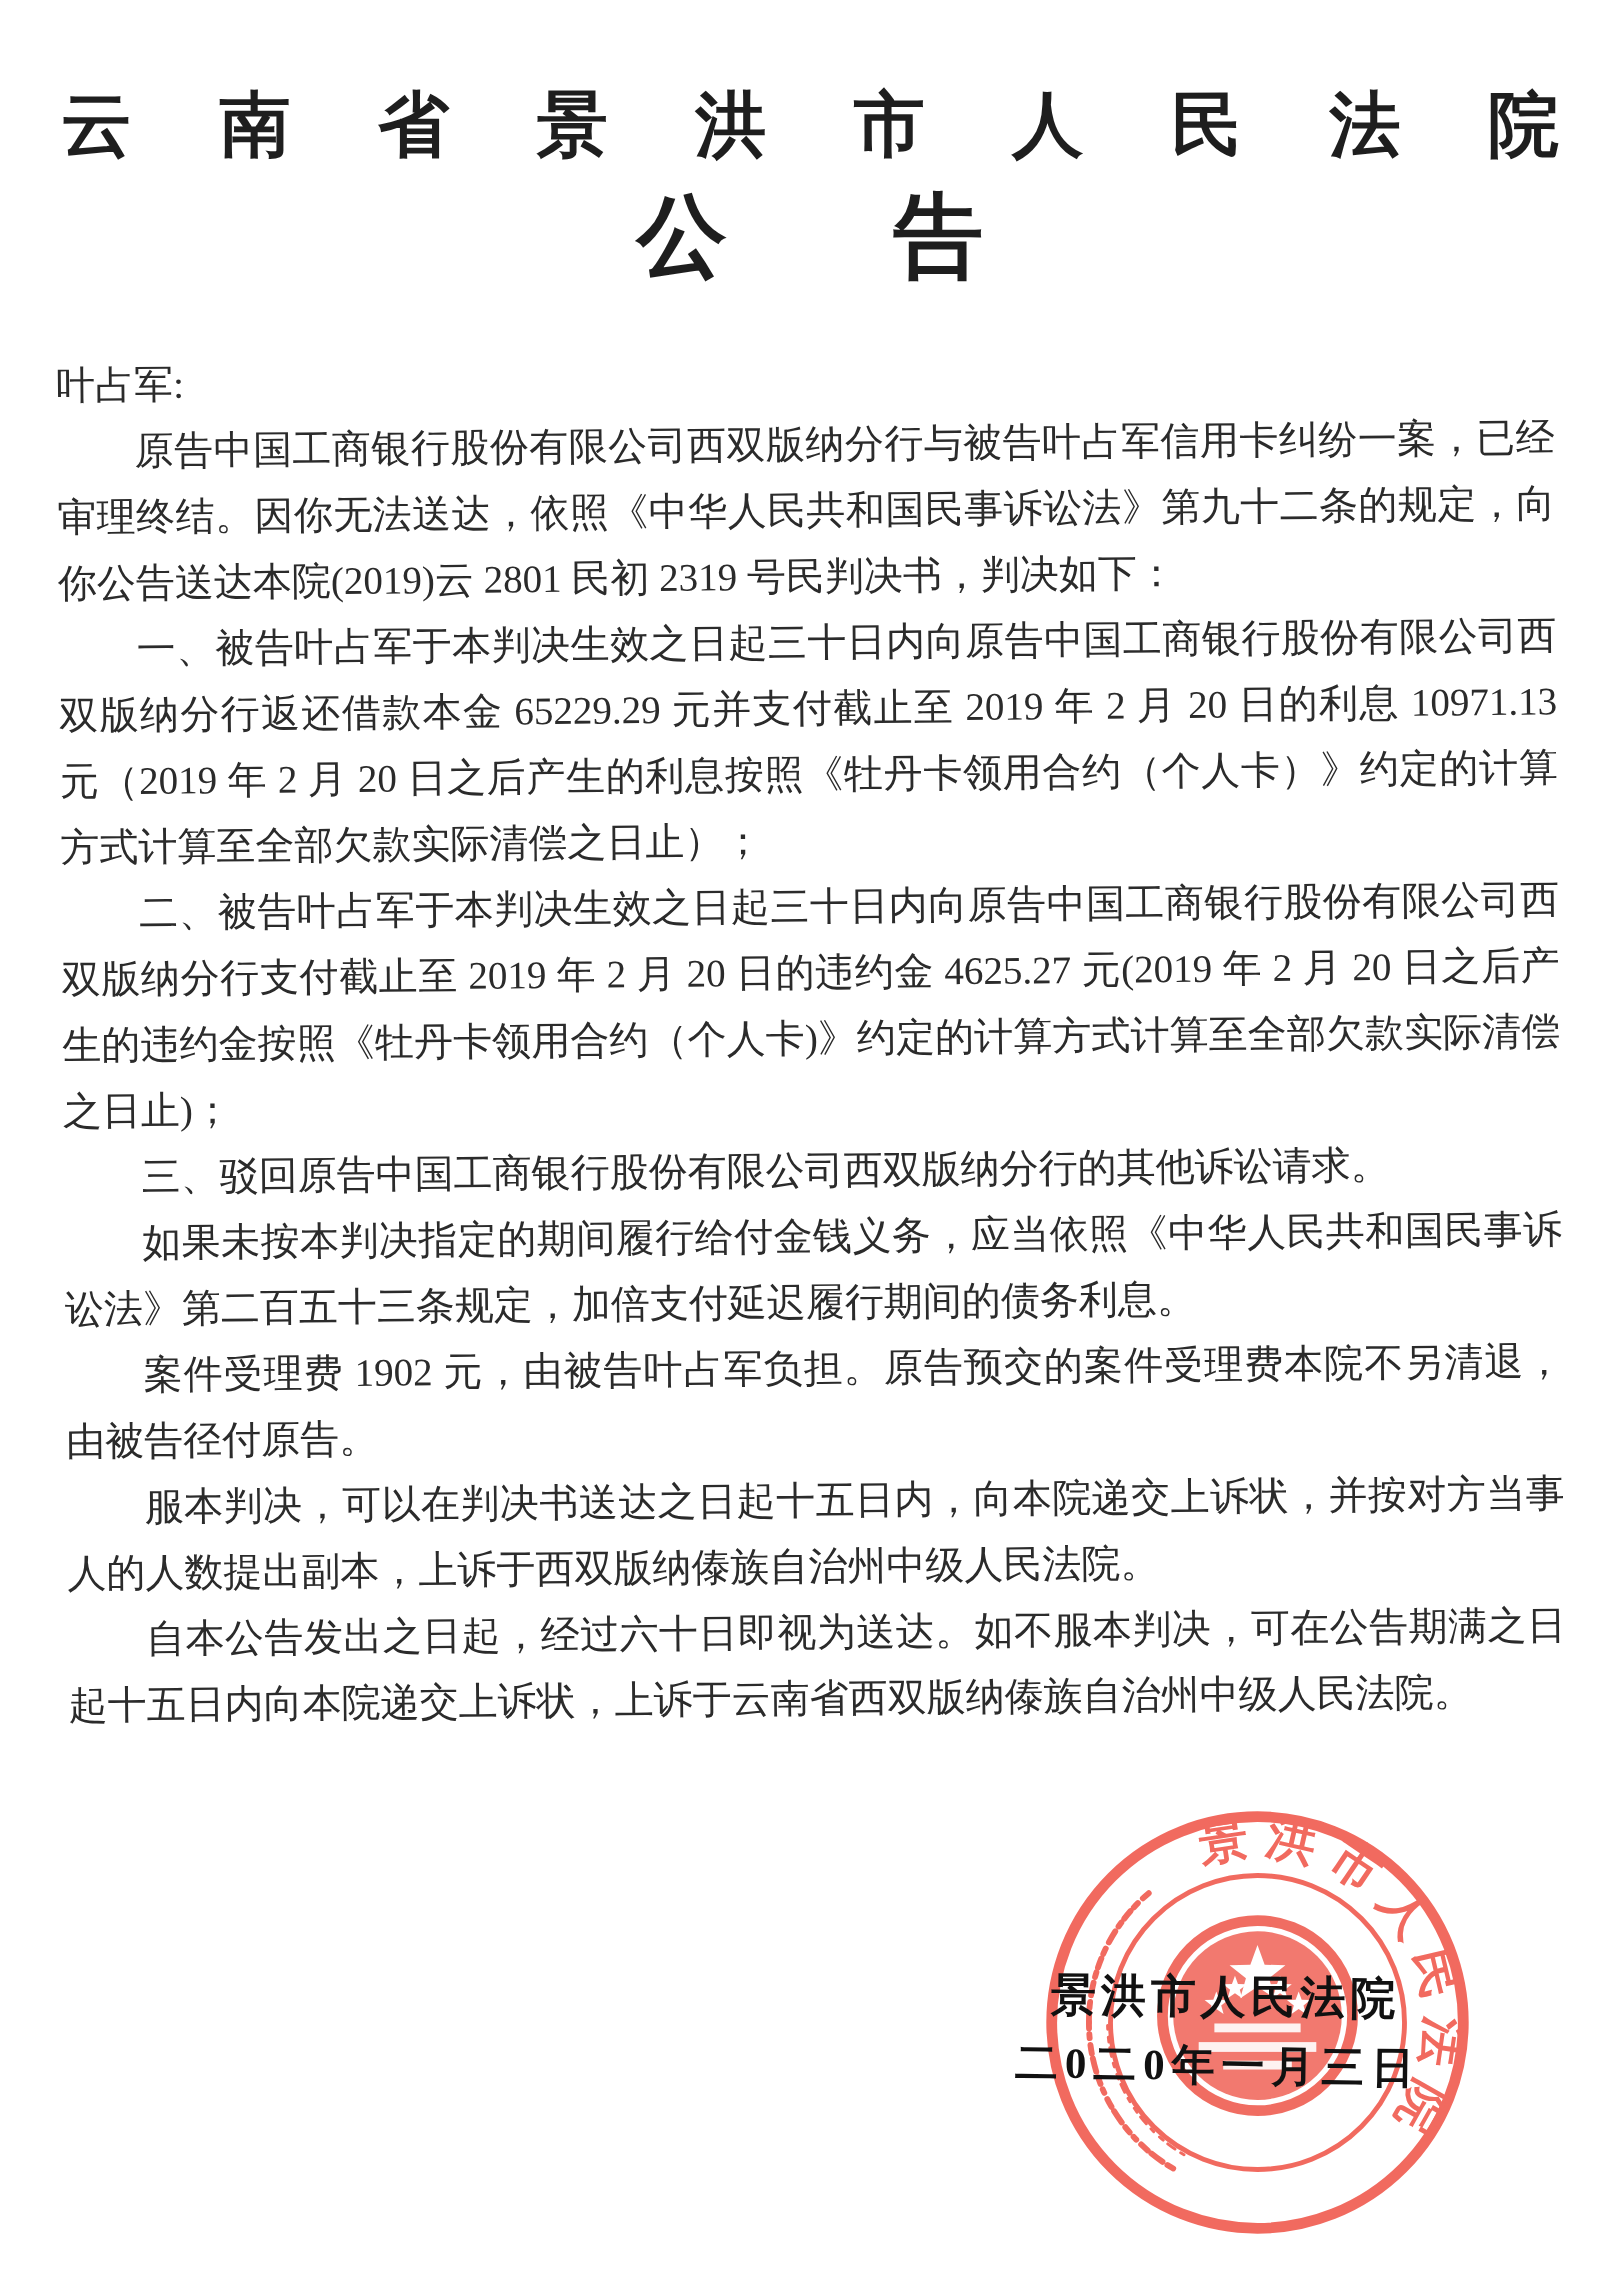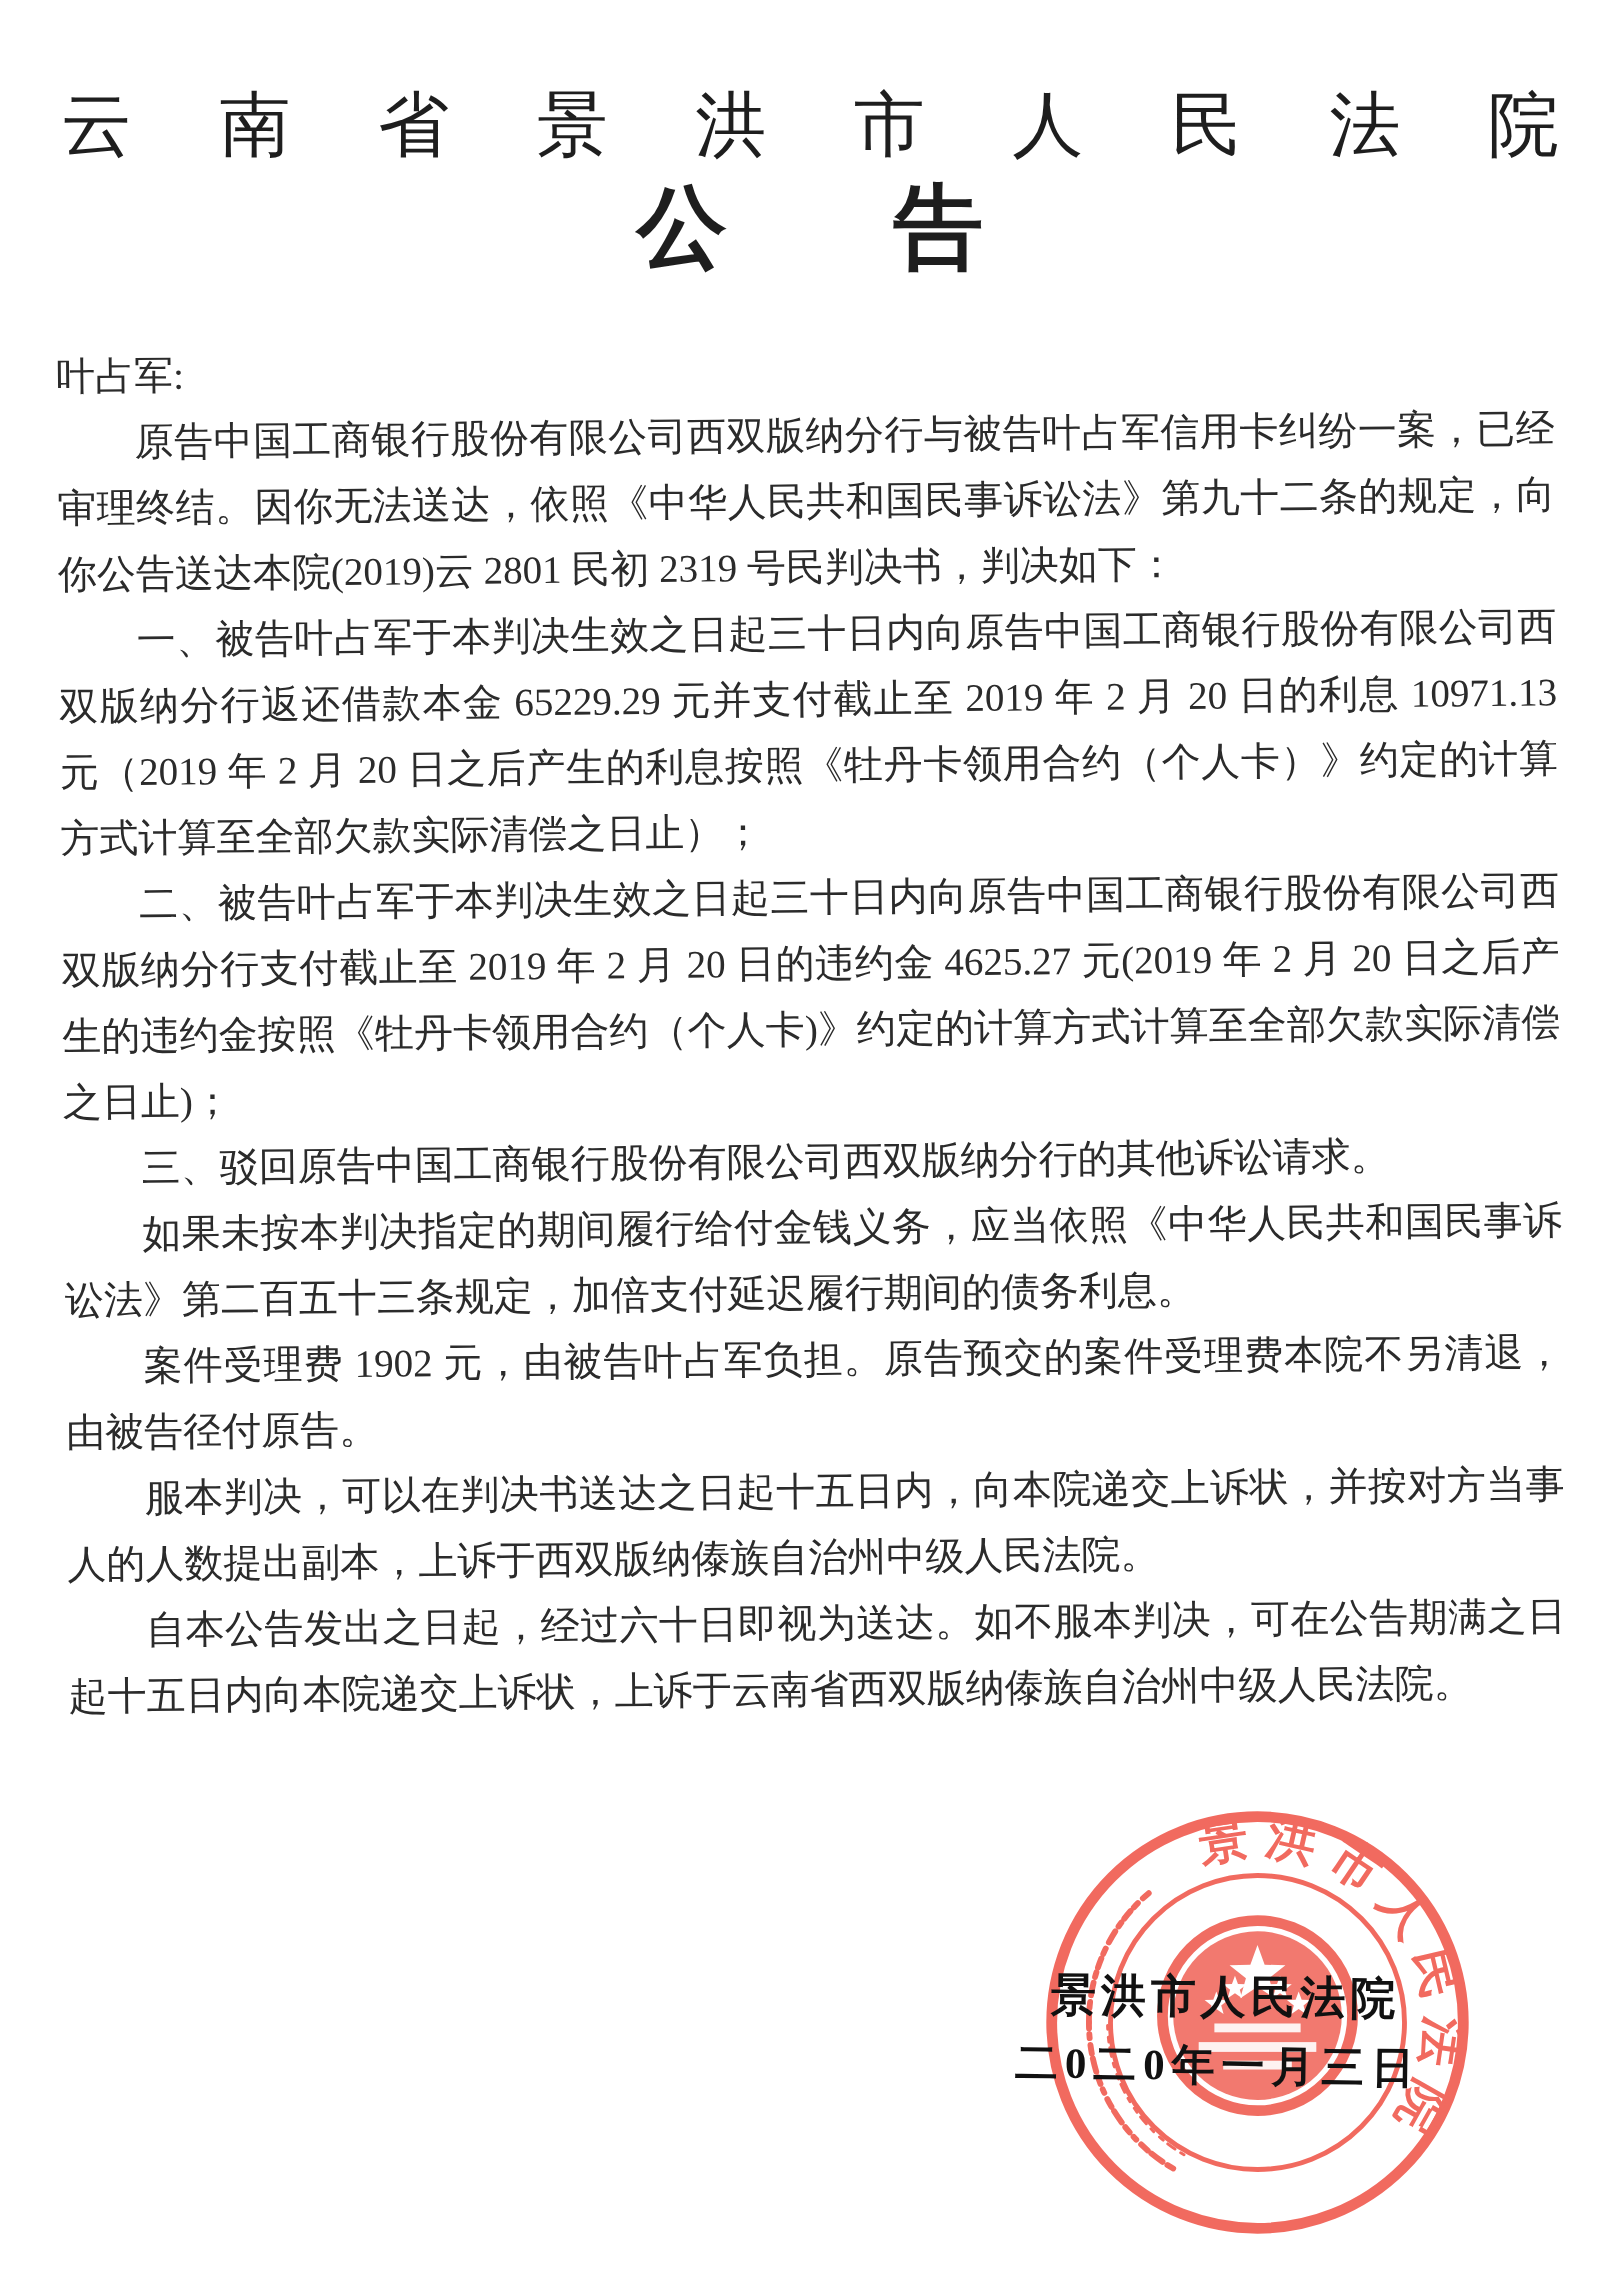--- a/index.html
+++ b/index.html
@@ -10,31 +10,31 @@
     overflow:hidden;
     font-family:"Liberation Serif","DejaVu Serif",serif;
     color:#262626;
   }
   .page{
     position:absolute;left:61px;top:0;width:1498px;
   }
   .court-title{
     margin-top:86px;
     font-size:71px;
-    font-weight:normal;
+    font-weight:bold;
     line-height:1.1;
     color:#1e1e1e;
     text-align:justify;
     text-align-last:justify;
     letter-spacing:0;
     white-space:normal;
     word-break:break-all;
   }
   .notice-title{
-    margin-top:19px;
+    margin-top:28px;
     font-size:90px;
     font-weight:bold;
     color:#1e1e1e;
     text-align:center;
     letter-spacing:1.85em;
     text-indent:1.85em;
     line-height:1;
   }
   .doc-body{
     margin-top:65px;

